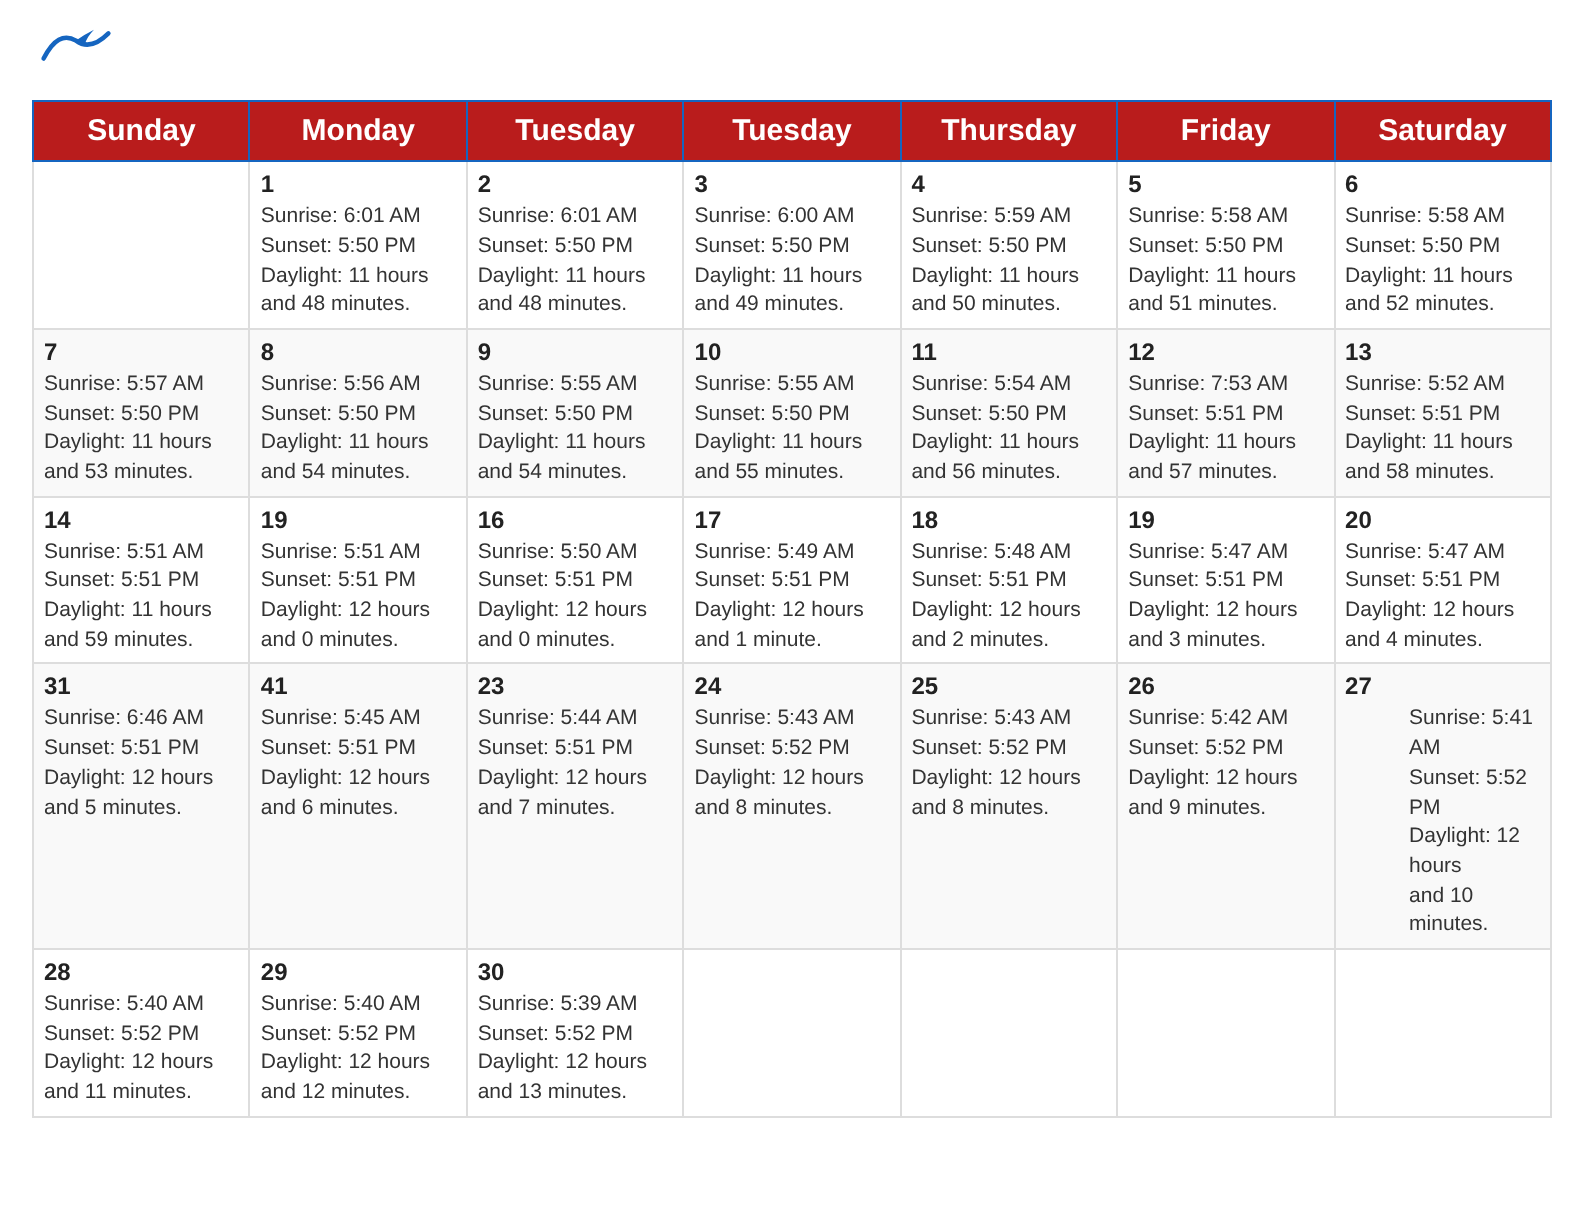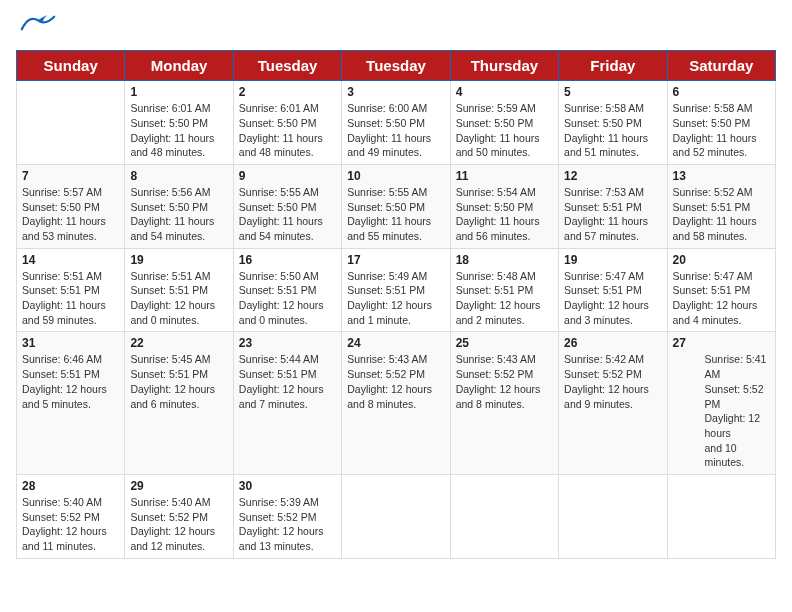--- a/index.html
+++ b/index.html
@@ -271,21 +271,21 @@
       </tr>
       <tr>
         <td>
           <div class="day-number">31</div>
           <div class="day-info" style="white-space: pre-line;">Sunrise: 6:46 AM
 Sunset: 5:51 PM
 Daylight: 12 hours
 and 5 minutes.</div>
         </td>
         <td>
-          <div class="day-number">22</div>
+          <div class="day-number">41</div>
           <div class="day-info" style="white-space: pre-line;">Sunrise: 5:45 AM
 Sunset: 5:51 PM
 Daylight: 12 hours
 and 6 minutes.</div>
         </td>
         <td>
           <div class="day-number">23</div>
           <div class="day-info" style="white-space: pre-line;">Sunrise: 5:44 AM
 Sunset: 5:51 PM
 Daylight: 12 hours

